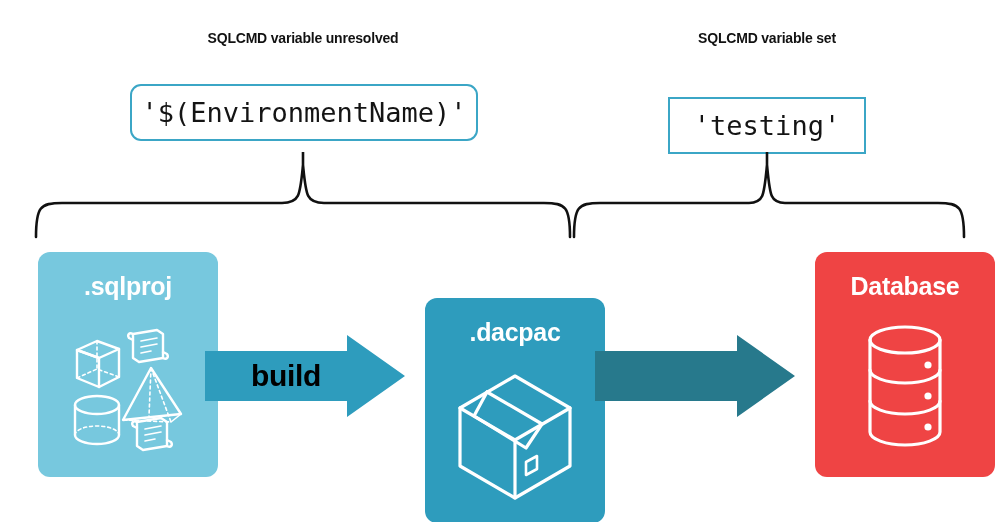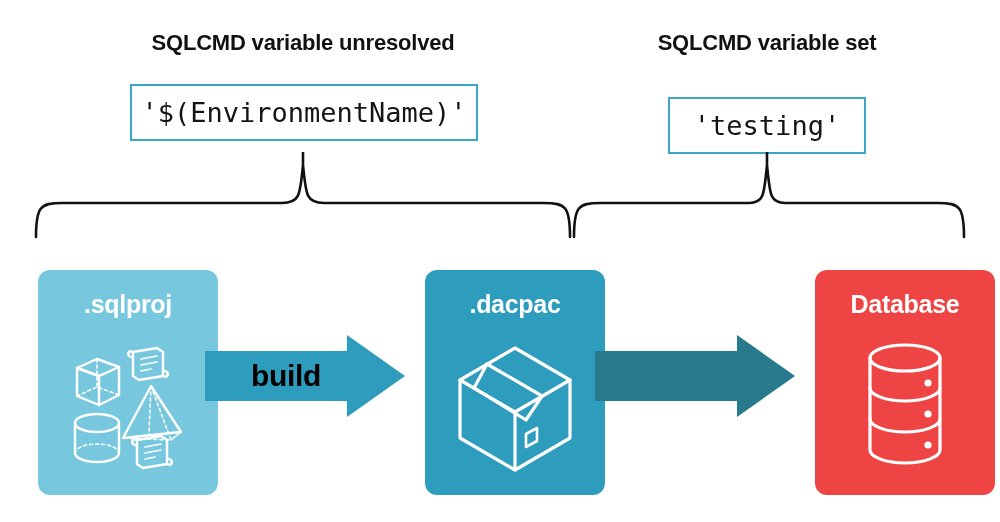--- a/index.html
+++ b/index.html
@@ -20,21 +20,21 @@
     left: 0; top: 0;
     width: 1000px;
     height: 522px;
   }
 
   
   .heading {
     position: absolute;
     font-family: "Liberation Sans", sans-serif;
     font-weight: bold;
-    font-size: 22px;
+    font-size: 14px;
     letter-spacing: -0.2px;
     color: #111111;
     white-space: nowrap;
     text-align: center;
     transform: translateX(-50%);
   }
   #heading-left  { left: 303px; top: 30px; }
   #heading-right { left: 767px; top: 30px; }
 
   
@@ -45,43 +45,43 @@
     background: #ffffff;
     display: flex;
     align-items: center;
     justify-content: center;
     font-family: "DejaVu Sans Mono", "Liberation Mono", monospace;
     font-size: 27px;
     color: #141414;
     letter-spacing: 0px;
     white-space: nowrap;
   }
-  #code-box-left  { left: 130px; top: 84px; width: 348px; height: 57px; }
+  #code-box-left  { left: 130px; top: 84px; width: 348px; height: 57px; border-radius: 11px; }
   #code-box-right { left: 668px; top: 84px; width: 198px; height: 57px; margin-top: 13px; }
 
   
   .brace-svg {
     position: absolute;
     top: 145px;
     height: 100px;
     overflow: visible;
   }
   #brace-left  { left: 30px;  width: 545px; }
   #brace-right { left: 568px; width: 402px; }
 
   
   .stage-box {
     position: absolute;
-    top: 270px;
+    top: 252px;
     width: 180px;
     height: 225px;
     border-radius: 12px;
   }
   #box-sqlproj  { left: 38px;  background: #77C8DE; }
-  #box-dacpac   { left: 425px; background: #2E9CBD; }
+  #box-dacpac   { left: 425px; background: #2E9CBD; margin-top: 46px; }
   #box-database { left: 815px; background: #ef4444; }
 
   .box-label {
     position: absolute;
     top: 20px;
     left: 0;
     width: 100%;
     text-align: center;
     font-family: "Liberation Sans", sans-serif;
     font-weight: bold;

